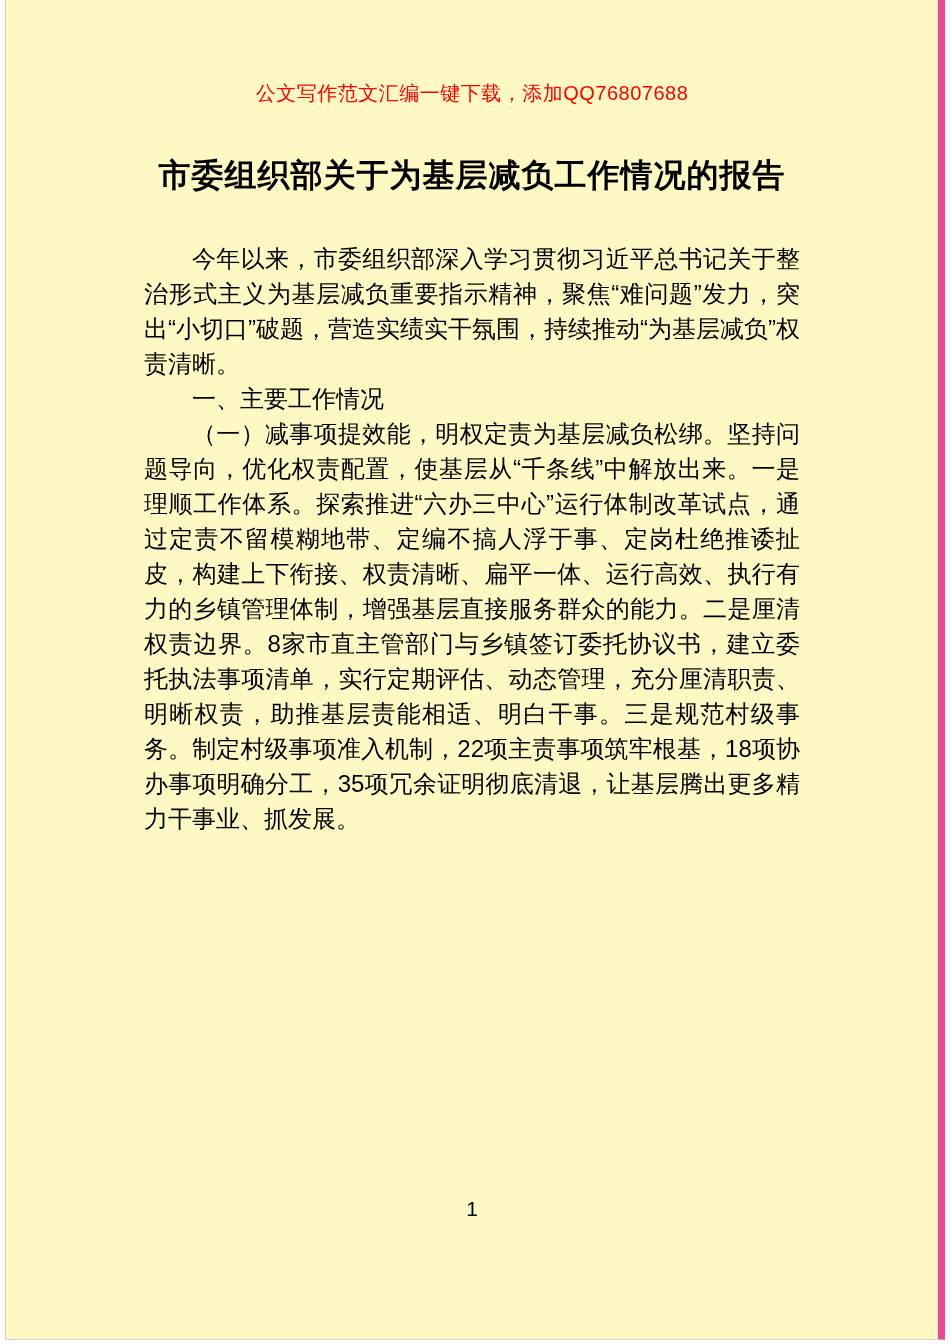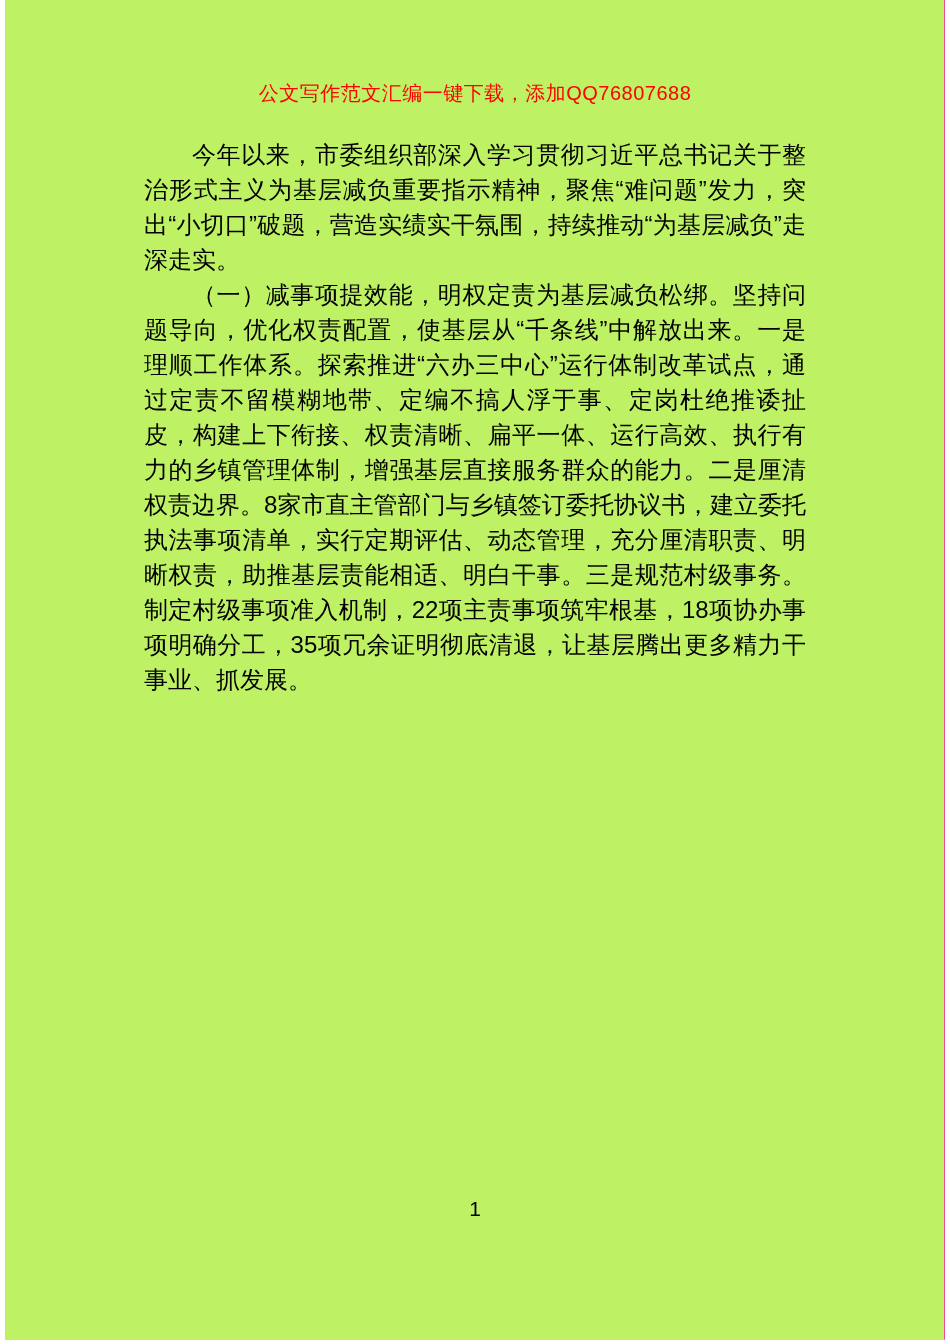--- a/index.html
+++ b/index.html
@@ -10,23 +10,23 @@
     font-family: "Liberation Sans", sans-serif;
     color: #000000;
     position: relative;
   }
   .page {
     position: absolute;
     left: 5px;
     top: 0;
     width: 940px;
     height: 1340px;
-    background: #bef264;
+    background: #fef9c3;
     border-left: 1px solid #d0d0d0;
-    border-right: 1px solid #ec4899;
+    border-right: 7px solid #ec4899;
     border-bottom: 1px solid #d0d0d0;
     padding: 80px 138px 0 138px;
   }
   .promo {
     text-align: center;
     color: #fe0000;
     font-size: 20px;
     letter-spacing: 0.5px;
     margin-bottom: 30px;
   }
@@ -57,20 +57,22 @@
     font-size: 21px;
     color: #000000;
   }
 </style>
 </head>
 <body>
 
 <div class="page">
   <div class="promo">公文写作范文汇编一键下载，添加QQ76807688</div>
 
+  <h1 class="doc-title">市委组织部关于为基层减负工作情况的报告</h1>
 
   <div class="doc-body">
-      <p class="para"><span>今年以来，市委组织部深入学习贯彻习近平总书记关于整治形式主义为基层减负重要指示精神，聚焦“难问题”发力，突出“小切口”破题，营造实绩实干氛围，持续推动“为基层减负”走深走实。</span></p>
+      <p class="para"><span>今年以来，市委组织部深入学习贯彻习近平总书记关于整治形式主义为基层减负重要指示精神，聚焦“难问题”发力，突出“小切口”破题，营造实绩实干氛围，持续推动“为基层减负”权责清晰。</span></p>
+      <p class="para"><span>一、主要工作情况</span></p>
       <p class="para"><span>（一）减事项提效能，明权定责为基层减负松绑。坚持问题导向，优化权责配置，使基层从“千条线”中解放出来。一是理顺工作体系。探索推进“六办三中心”运行体制改革试点，通过定责不留模糊地带、定编不搞人浮于事、定岗杜绝推诿扯皮，构建上下衔接、权责清晰、扁平一体、运行高效、执行有力的乡镇管理体制，增强基层直接服务群众的能力。二是厘清权责边界。8家市直主管部门与乡镇签订委托协议书，建立委托执法事项清单，实行定期评估、动态管理，充分厘清职责、明晰权责，助推基层责能相适、明白干事。三是规范村级事务。制定村级事项准入机制，22项主责事项筑牢根基，18项协办事项明确分工，35项冗余证明彻底清退，让基层腾出更多精力干事业、抓发展。</span></p>
     </div>
 
   <div class="page-number">1</div>
 </div>
 
 </body></html>

